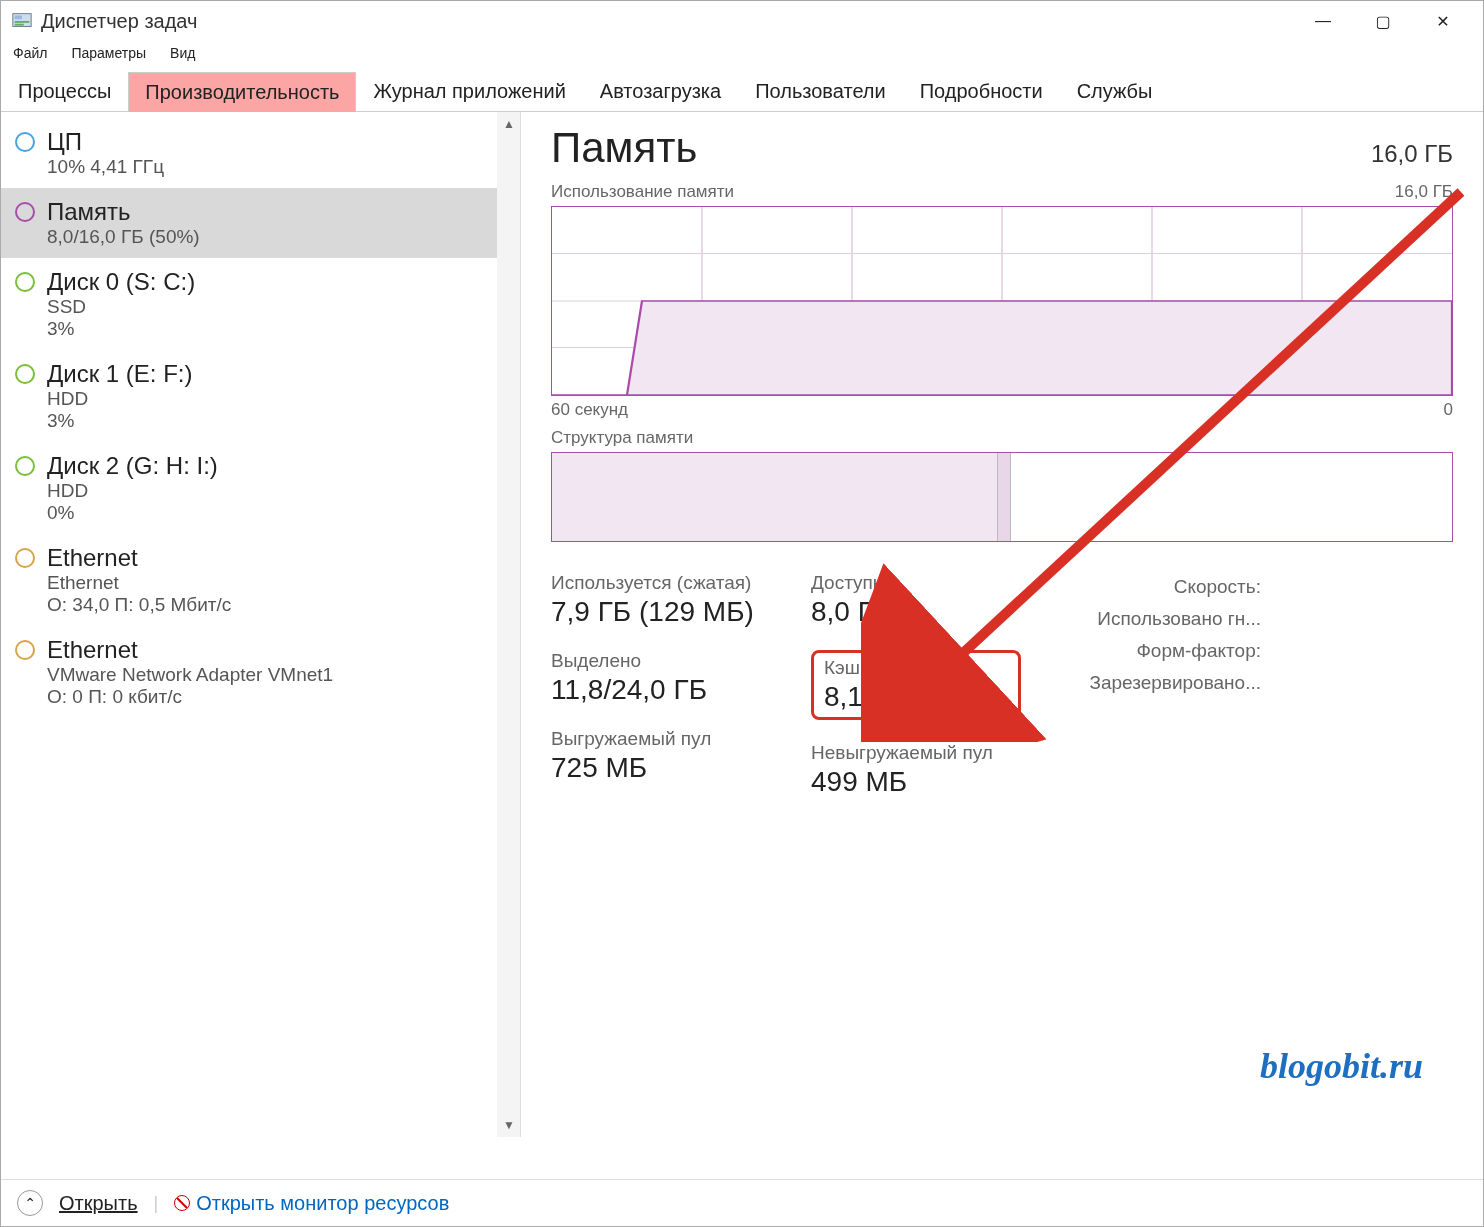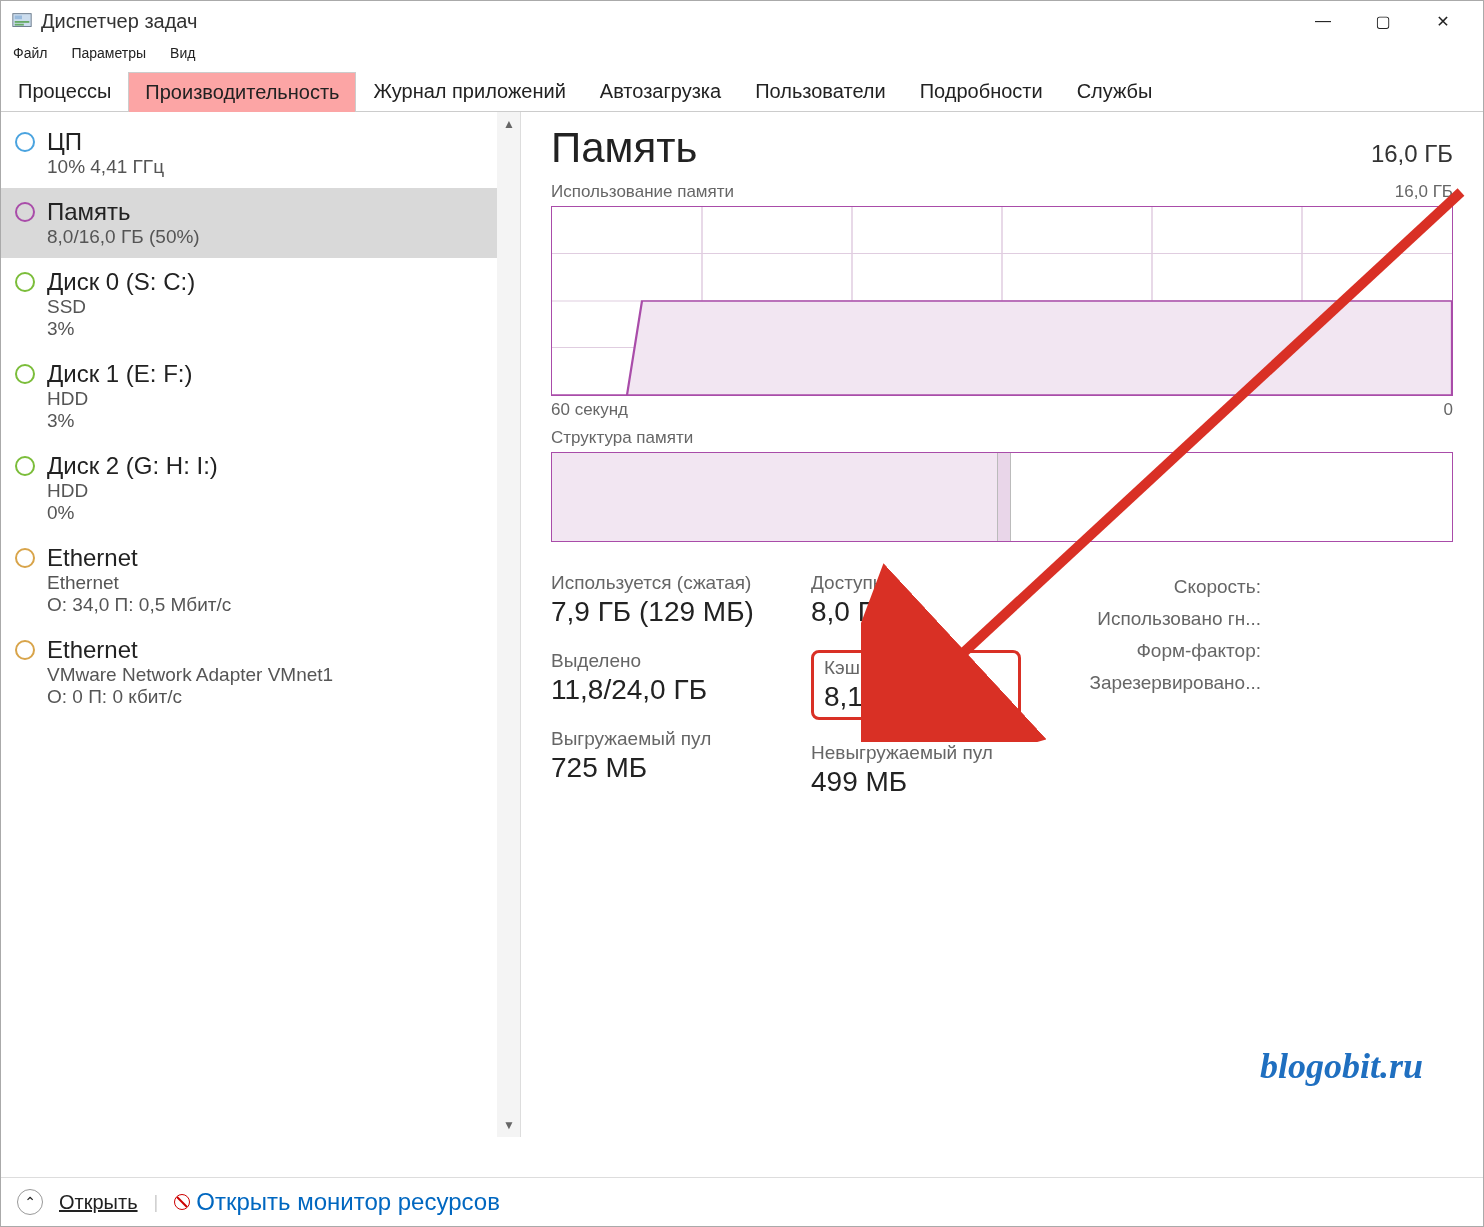--- a/index.html
+++ b/index.html
@@ -44,21 +44,21 @@
   .comp-seg { height: 100%; border-right: 1px solid #bbb; }
   .stats { display: flex; gap: 20px; margin-top: 30px; }
   .stats-col { display: flex; flex-direction: column; gap: 22px; }
   .stat-label { font-size: 19px; color: #666; }
   .stat-value { font-size: 28px; color: #222; margin-top: 2px; }
   .small-stats .stat-label { font-size: 19px; color: #666; white-space: nowrap; overflow: hidden; text-overflow: ellipsis; max-width: 220px; text-align: right; }
   .highlight-box { border: 3px solid #d93025; border-radius: 8px; padding: 4px 10px; display: inline-block; }
   .footer { position: absolute; bottom: 0; left: 0; right: 0; border-top: 1px solid #ddd; padding: 10px 16px; display: flex; align-items: center; gap: 16px; }
   .chev-circle { width: 26px; height: 26px; border: 1px solid #999; border-radius: 50%; display: flex; align-items: center; justify-content: center; font-size: 14px; }
   .less { text-decoration: underline; font-size: 20px; }
-  .resmon { color: #0067c0; font-size: 24px; display: flex; align-items: center; gap: 6px; }
+  .resmon { color: #0067c0; font-size: 20px; display: flex; align-items: center; gap: 6px; }
   .resmon-icon { width: 16px; height: 16px; border: 1px solid #c00; border-radius: 50%; position: relative; }
   .resmon-icon::after { content: ""; position: absolute; width: 14px; height: 2px; background: #c00; top: 6px; left: 0; transform: rotate(45deg); }
   .watermark { position: absolute; right: 60px; bottom: 50px; font-size: 36px; color: #1f6fc0; font-weight: 600; font-style: italic; font-family: Georgia, serif; }
   .arrow-overlay { position: absolute; pointer-events: none; }
 </style>
 </head>
 <body>
 
 <div class="window">
 

